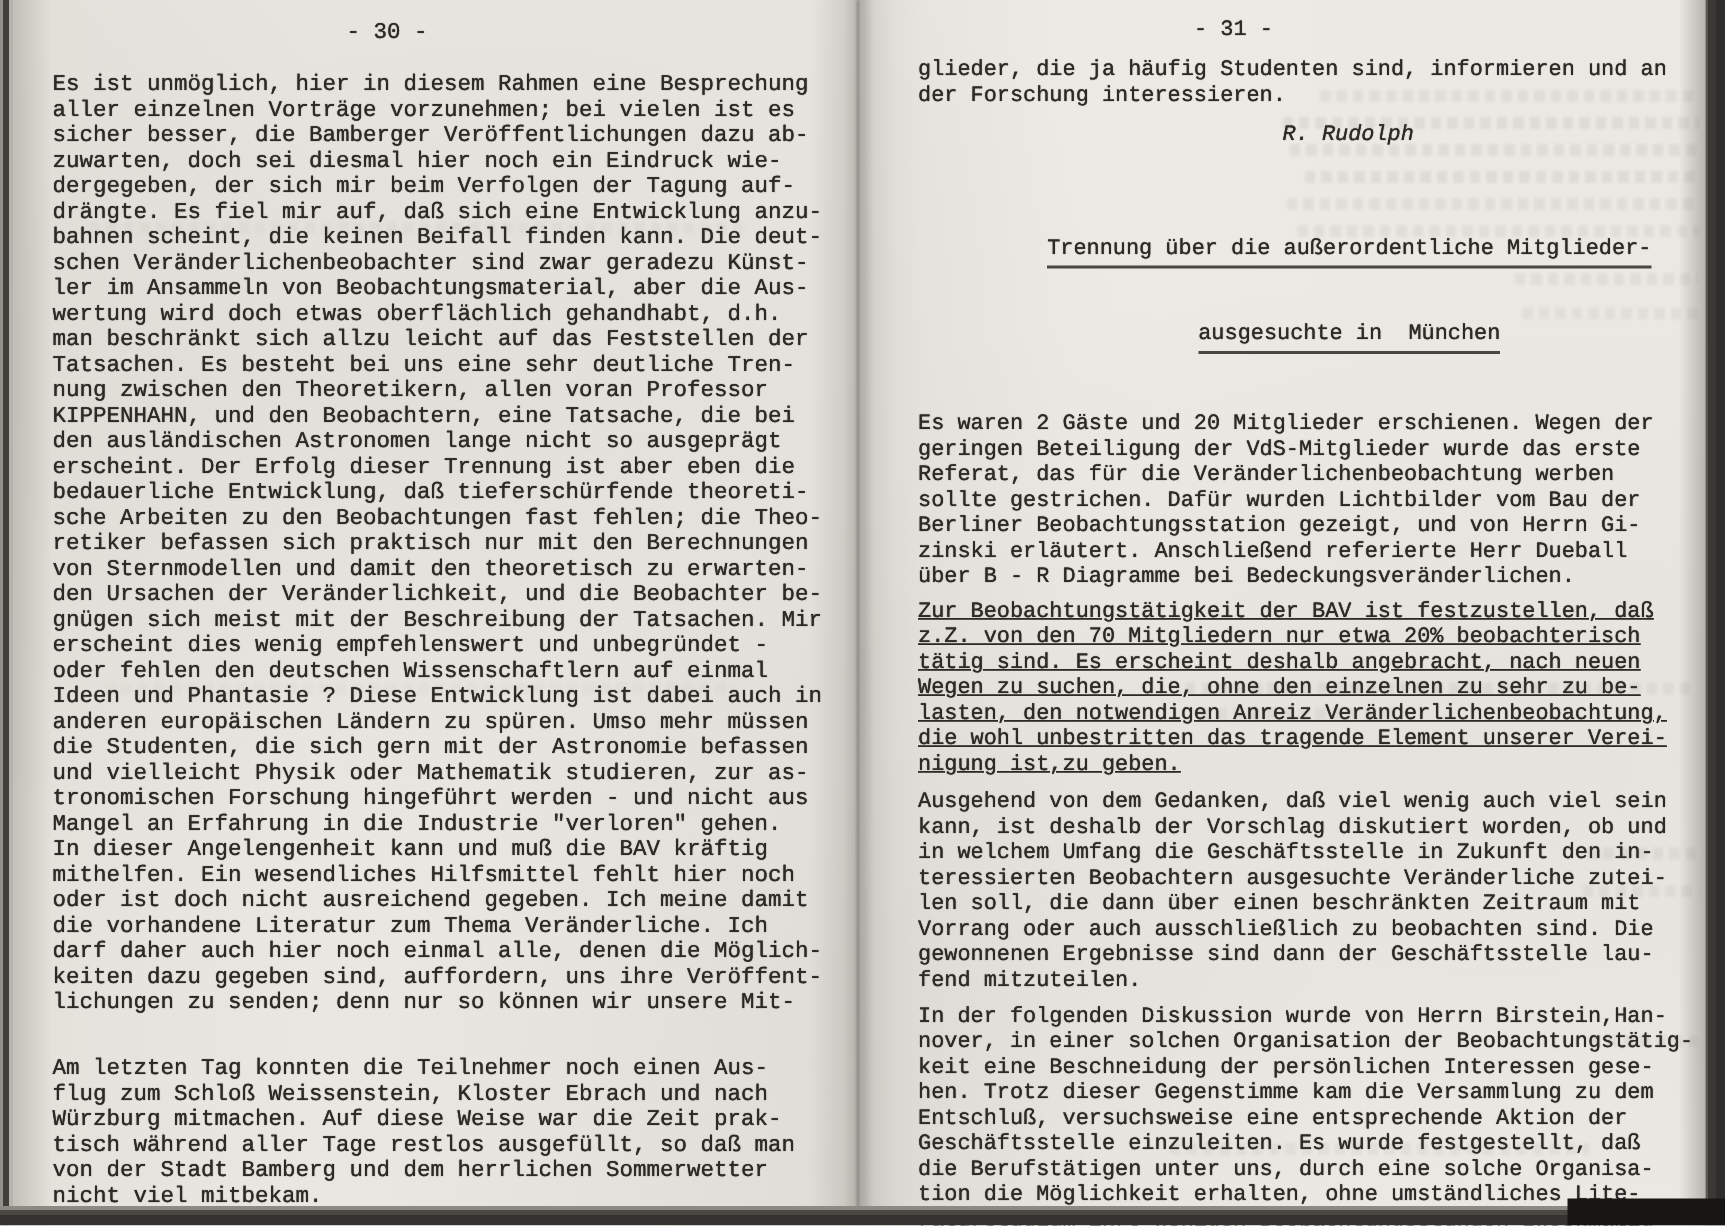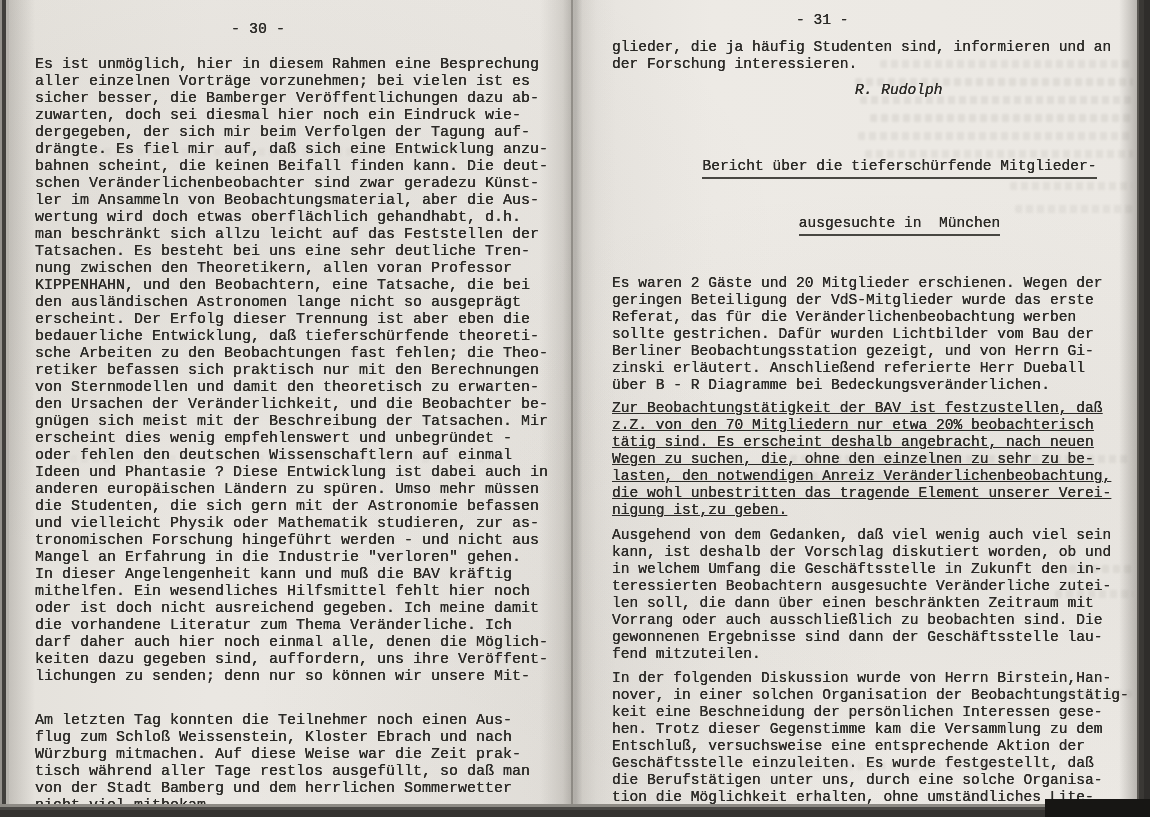--- a/index.html
+++ b/index.html
@@ -55,21 +55,21 @@
       rgba(125,120,112,0.04) 75%,
       rgba(125,120,112,0) 100%);
   }
   .gutter-crease {
     position: absolute; left: 571px; top: 0; width: 2px; height: 100%;
     background: rgba(55,52,48,0.30); filter: blur(0.7px);
   }
 
   
   .page { position: absolute; color: #2b2a27; }
-  .page-left  { left: 35px;  top: 0; width: 516px; padding-top: 21px;  font-size: 15px;   }
+  .page-left  { left: 35px;  top: 13px; width: 516px; padding-top: 0;  font-size: 15px;   }
   .page-right { left: 612px; top: 0; width: 505px; padding-top: 12px; font-size: 14.6px; }
   .tw {
     white-space: pre; line-height: 17px; margin: 0;
     text-shadow: 0 0 0.55px rgba(45,43,40,0.9), 0 0 0.55px rgba(45,43,40,0.55);
   }
   .page-num-left  { margin-left: 196px; }
   .page-num-right { margin-left: 184px; }
   .p1-left  { margin-top: 27px; }
   .p2-left  { margin-top: 18px; }
   .p-cont   { margin-top: 10px; }
@@ -149,21 +149,21 @@
 nicht viel mitbekam.</p>
   </div>
 
   <div class="page page-right">
     <div class="tw page-num-right">- 31 -</div>
     <p class="tw p-cont">glieder, die ja häufig Studenten sind, informieren und an
 der Forschung interessieren.</p>
     <div class="tw signature">R. Rudolph</div>
     <div class="heading-block">
       <div class="tw heading-line">
-        <span class="u">Bericht über die tieferschürfende Mitglieder-</span>
+        <span class="u">Trennung über die außerordentliche Mitglieder-</span>
       </div>
       <div class="tw heading-line">
         <span class="u">ausgesuchte in  München</span>
       </div>
     </div>
     <p class="tw p1-right">Es waren 2 Gäste und 20 Mitglieder erschienen. Wegen der
 geringen Beteiligung der VdS-Mitglieder wurde das erste
 Referat, das für die Veränderlichenbeobachtung werben
 sollte gestrichen. Dafür wurden Lichtbilder vom Bau der
 Berliner Beobachtungsstation gezeigt, und von Herrn Gi-

